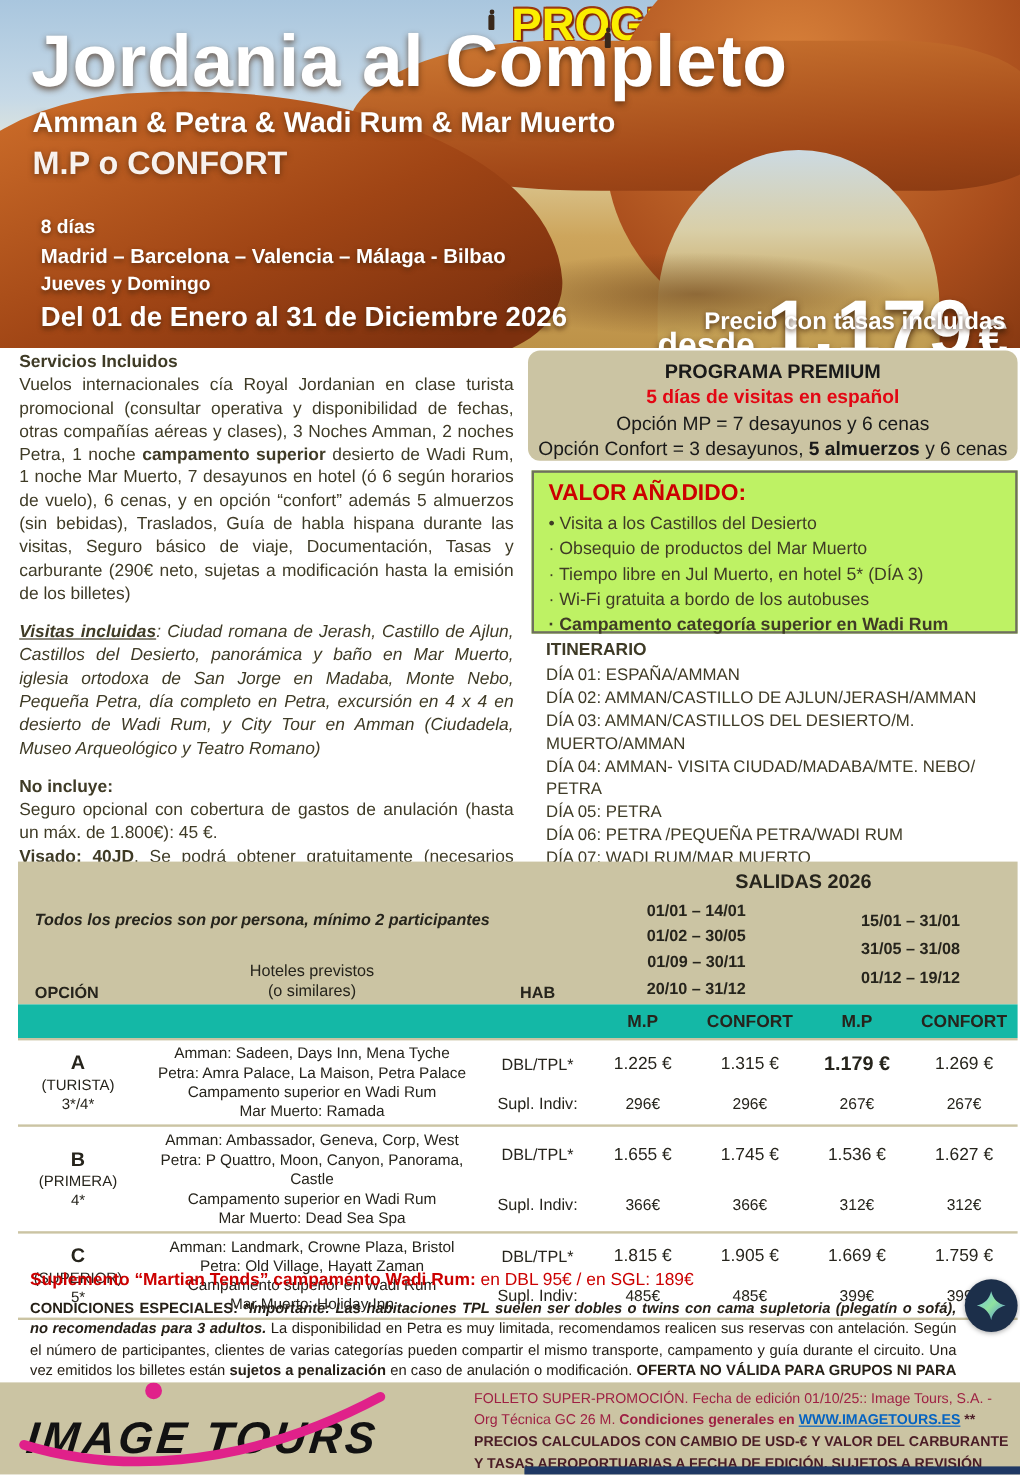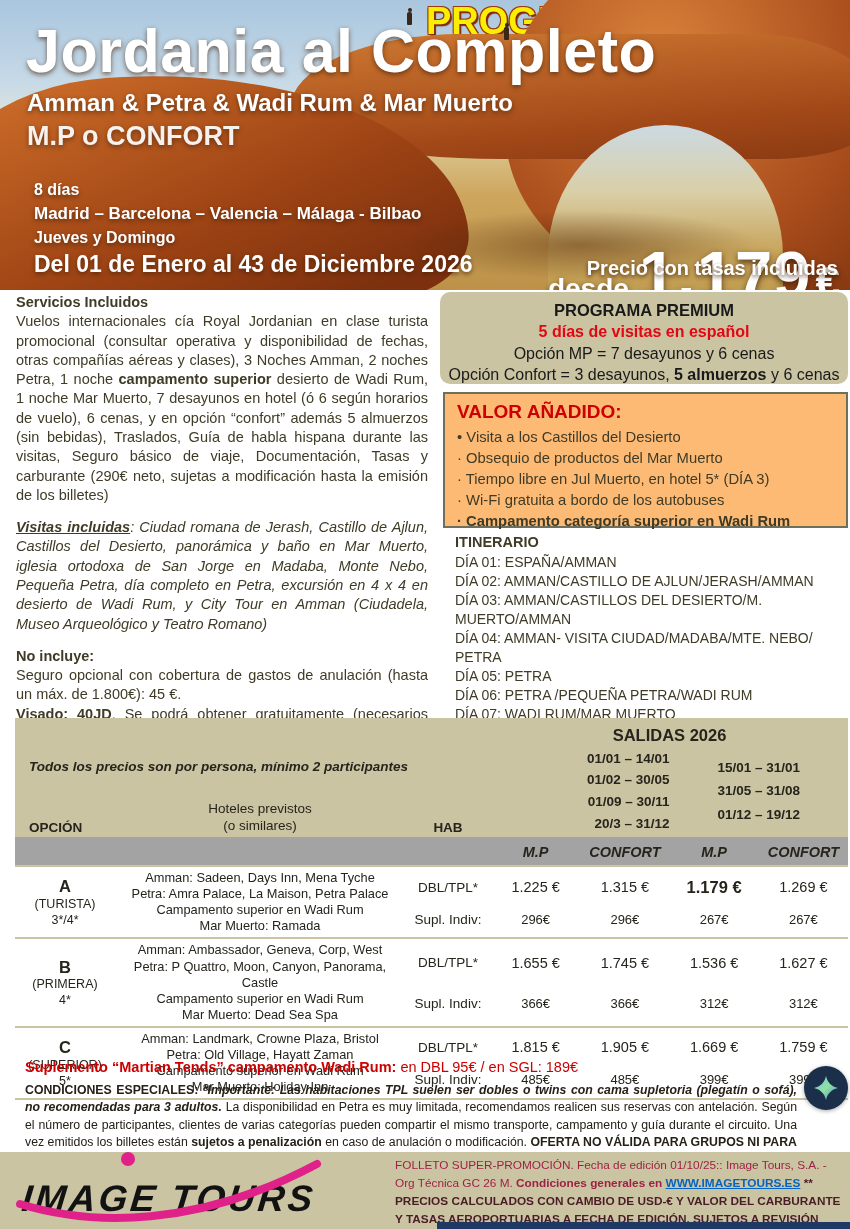--- a/index.html
+++ b/index.html
@@ -50,41 +50,41 @@
   .left-col p { text-align:justify; }
   .visitas { margin-top:13px; font-style:italic; }
   .visitas .v-title { font-weight:bold; text-decoration:underline; }
   .no-incluye { margin-top:13px; }
 
   
   .premium-box { position:absolute; left:440px; top:292px; width:408px; height:92px; background:#cbc4a3;
                  border-radius:10px; text-align:center; padding-top:7px; font-size:16px; color:#191919; line-height:1.34; }
   .premium-title { font-weight:bold; font-size:16.5px; }
   .premium-red { color:#e30613; font-weight:bold; }
-  .valor-box { position:absolute; left:443px; top:392px; width:405px; height:136px; background:#fdba74;
+  .valor-box { position:absolute; left:443px; top:392px; width:405px; height:136px; background:#bef264;
                border:2px solid #6f6f5e; padding:7px 10px 0 12px; }
   .valor-title { color:#cc0000; font-weight:bold; font-size:19px; margin-bottom:4px; }
   .valor-item { font-size:14.8px; color:#3f3b26; line-height:1.42; }
   .valor-item.vb { font-weight:bold; }
   .itinerario { position:absolute; left:455px; top:533px; width:393px; color:#3f3b26; font-size:14px; line-height:1.36; }
   .itin-title { font-weight:bold; font-size:14.5px; }
   .itin-note { font-style:italic; font-size:13.5px; }
 
   
   .price-table { position:absolute; left:15px; top:718px; width:833px; color:#26241c; }
   .tbl-head { display:grid; grid-template-columns:100px 290px 86px repeat(4,1fr);
               grid-template-rows:24px 62px 26px; background:#cbc4a3; padding:5px 0 2px; }
   .th-salidas { grid-column:4/8; grid-row:1; text-align:center; font-weight:bold; font-size:16.5px; align-self:center; }
   .th-note { grid-column:1/4; grid-row:1/3; align-self:center; font-style:italic; font-weight:bold; font-size:13.5px; padding-left:14px; }
-  .th-dates1 { grid-column:4/6; grid-row:2/4; text-align:right; font-weight:bold; font-size:13.5px; line-height:1.6; align-self:center; }
+  .th-dates1 { grid-column:4/6; grid-row:2/4; text-align:center; font-weight:bold; font-size:13.5px; line-height:1.6; align-self:center; }
   .th-dates2 { grid-column:6/8; grid-row:2/4; text-align:center; font-weight:bold; font-size:13.5px; line-height:1.75; align-self:center; }
   .th-opcion { grid-column:1; grid-row:3; align-self:end; font-weight:bold; font-size:13.5px; padding-left:14px; }
   .th-hotels { grid-column:2; grid-row:3; align-self:end; text-align:center; font-weight:normal; font-size:13.5px; line-height:1.25; }
   .th-hab { grid-column:3; grid-row:3; align-self:end; text-align:center; font-weight:bold; font-size:13.5px; }
-  .tbl-sub { display:grid; grid-template-columns:100px 290px 86px repeat(4,1fr); padding:7px 0 5px; background:#a3a3a3;font-style:italic; }
+  .tbl-sub { display:grid; grid-template-columns:100px 290px 86px repeat(4,1fr); padding:7px 0 5px; background:#14b8a6; }
   .sub-cell { text-align:center; font-weight:bold; font-size:14.5px; }
   .s4{grid-column:4;} .s5{grid-column:5;} .s6{grid-column:6;} .s7{grid-column:7;}
   .t-row { display:grid; grid-template-columns:100px 290px 443px; border-top:2px solid #cbc4a3; min-height:64px; padding:3px 0; }
   .t-row:last-child { border-bottom:2px solid #cbc4a3; }
   .c-opt { text-align:center; align-self:center; line-height:1.25; }
   .opt-letter { font-weight:bold; font-size:16.5px; }
   .opt-cat, .opt-stars { font-size:12.5px; }
   .c-hotels { font-size:12.8px; line-height:1.26; align-self:center;text-align:center; }
   .c-prices { display:flex; flex-direction:column; justify-content:space-around; }
   .pr-line { display:grid; grid-template-columns:86px repeat(4,1fr); align-items:center; }
@@ -135,21 +135,21 @@
 
     <div class="hero-text hero-title">Jordania al Completo</div>
     <div class="hero-text hero-sub">Amman &amp; Petra &amp; Wadi Rum &amp; Mar Muerto</div>
     <div class="hero-text hero-board">M.P o CONFORT</div>
     <div class="hero-badge">PROGRAMACIÓN 2026</div>
 
     <div class="hero-info">
       <div class="hi-1">8 días</div>
       <div class="hi-2">Madrid – Barcelona – Valencia – Málaga - Bilbao</div>
       <div class="hi-3">Jueves y Domingo</div>
-      <div class="hi-4">Del 01 de Enero al 43 de Diciembre 2026</div>
+      <div class="hi-4">Del 01 de Enero al 31 de Diciembre 2026</div>
     </div>
 
     <div class="hero-price">
       <span class="hp-desde">desde</span>
       <span class="hp-value">1.179</span>
       <span class="hp-cur">€</span>
     </div>
     <div class="hero-price-note">Precio con tasas incluidas</div>
   </div>
 
@@ -195,21 +195,21 @@
   </div>
 
   <div class="price-table">
     <div class="tbl-head">
       <div class="th-salidas">SALIDAS 2026</div>
       <div class="th-note">Todos los precios son por persona, mínimo 2 participantes</div>
       <div class="th-dates1">
         <div>01/01 – 14/01</div>
         <div>01/02 – 30/05</div>
         <div>01/09 – 30/11</div>
-        <div>20/3 – 31/12</div>
+        <div>20/10 – 31/12</div>
       </div>
       <div class="th-dates2">
         <div>15/01 – 31/01</div>
         <div>31/05 – 31/08</div>
         <div>01/12 – 19/12</div>
       </div>
       <div class="th-opcion">OPCIÓN</div>
       <div class="th-hotels">
         <div>Hoteles previstos</div>
         <div>(o similares)</div>

